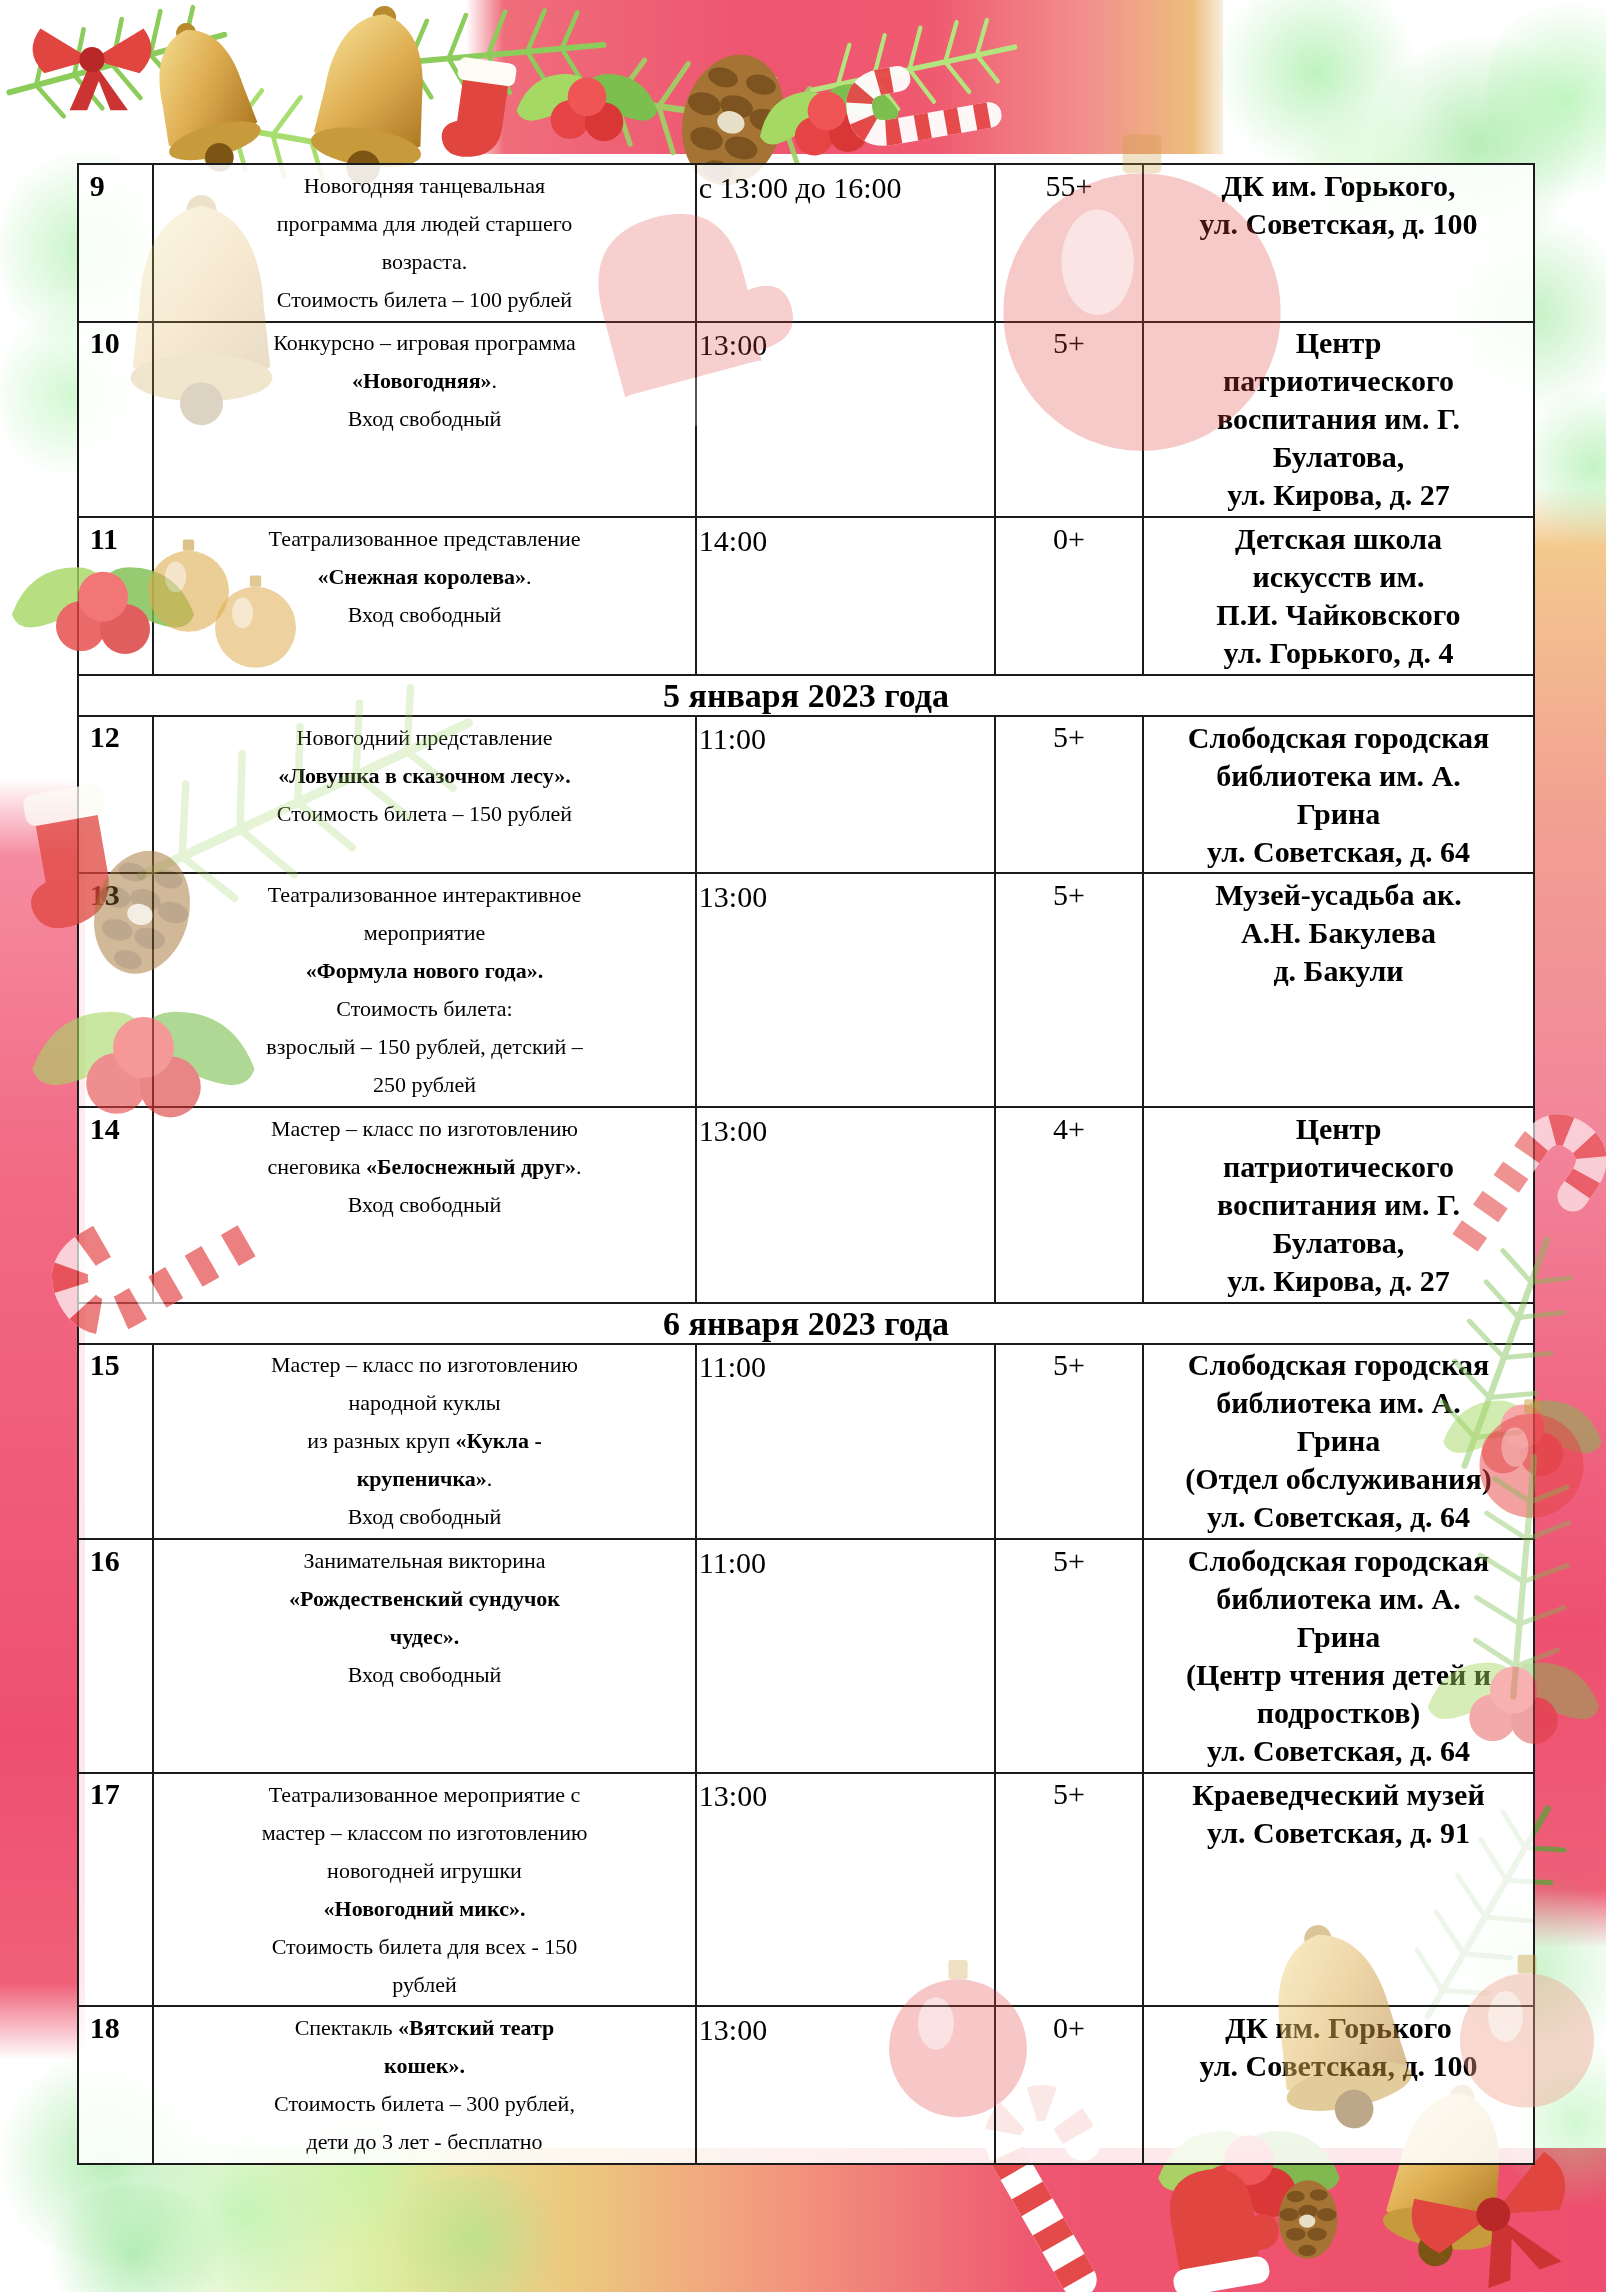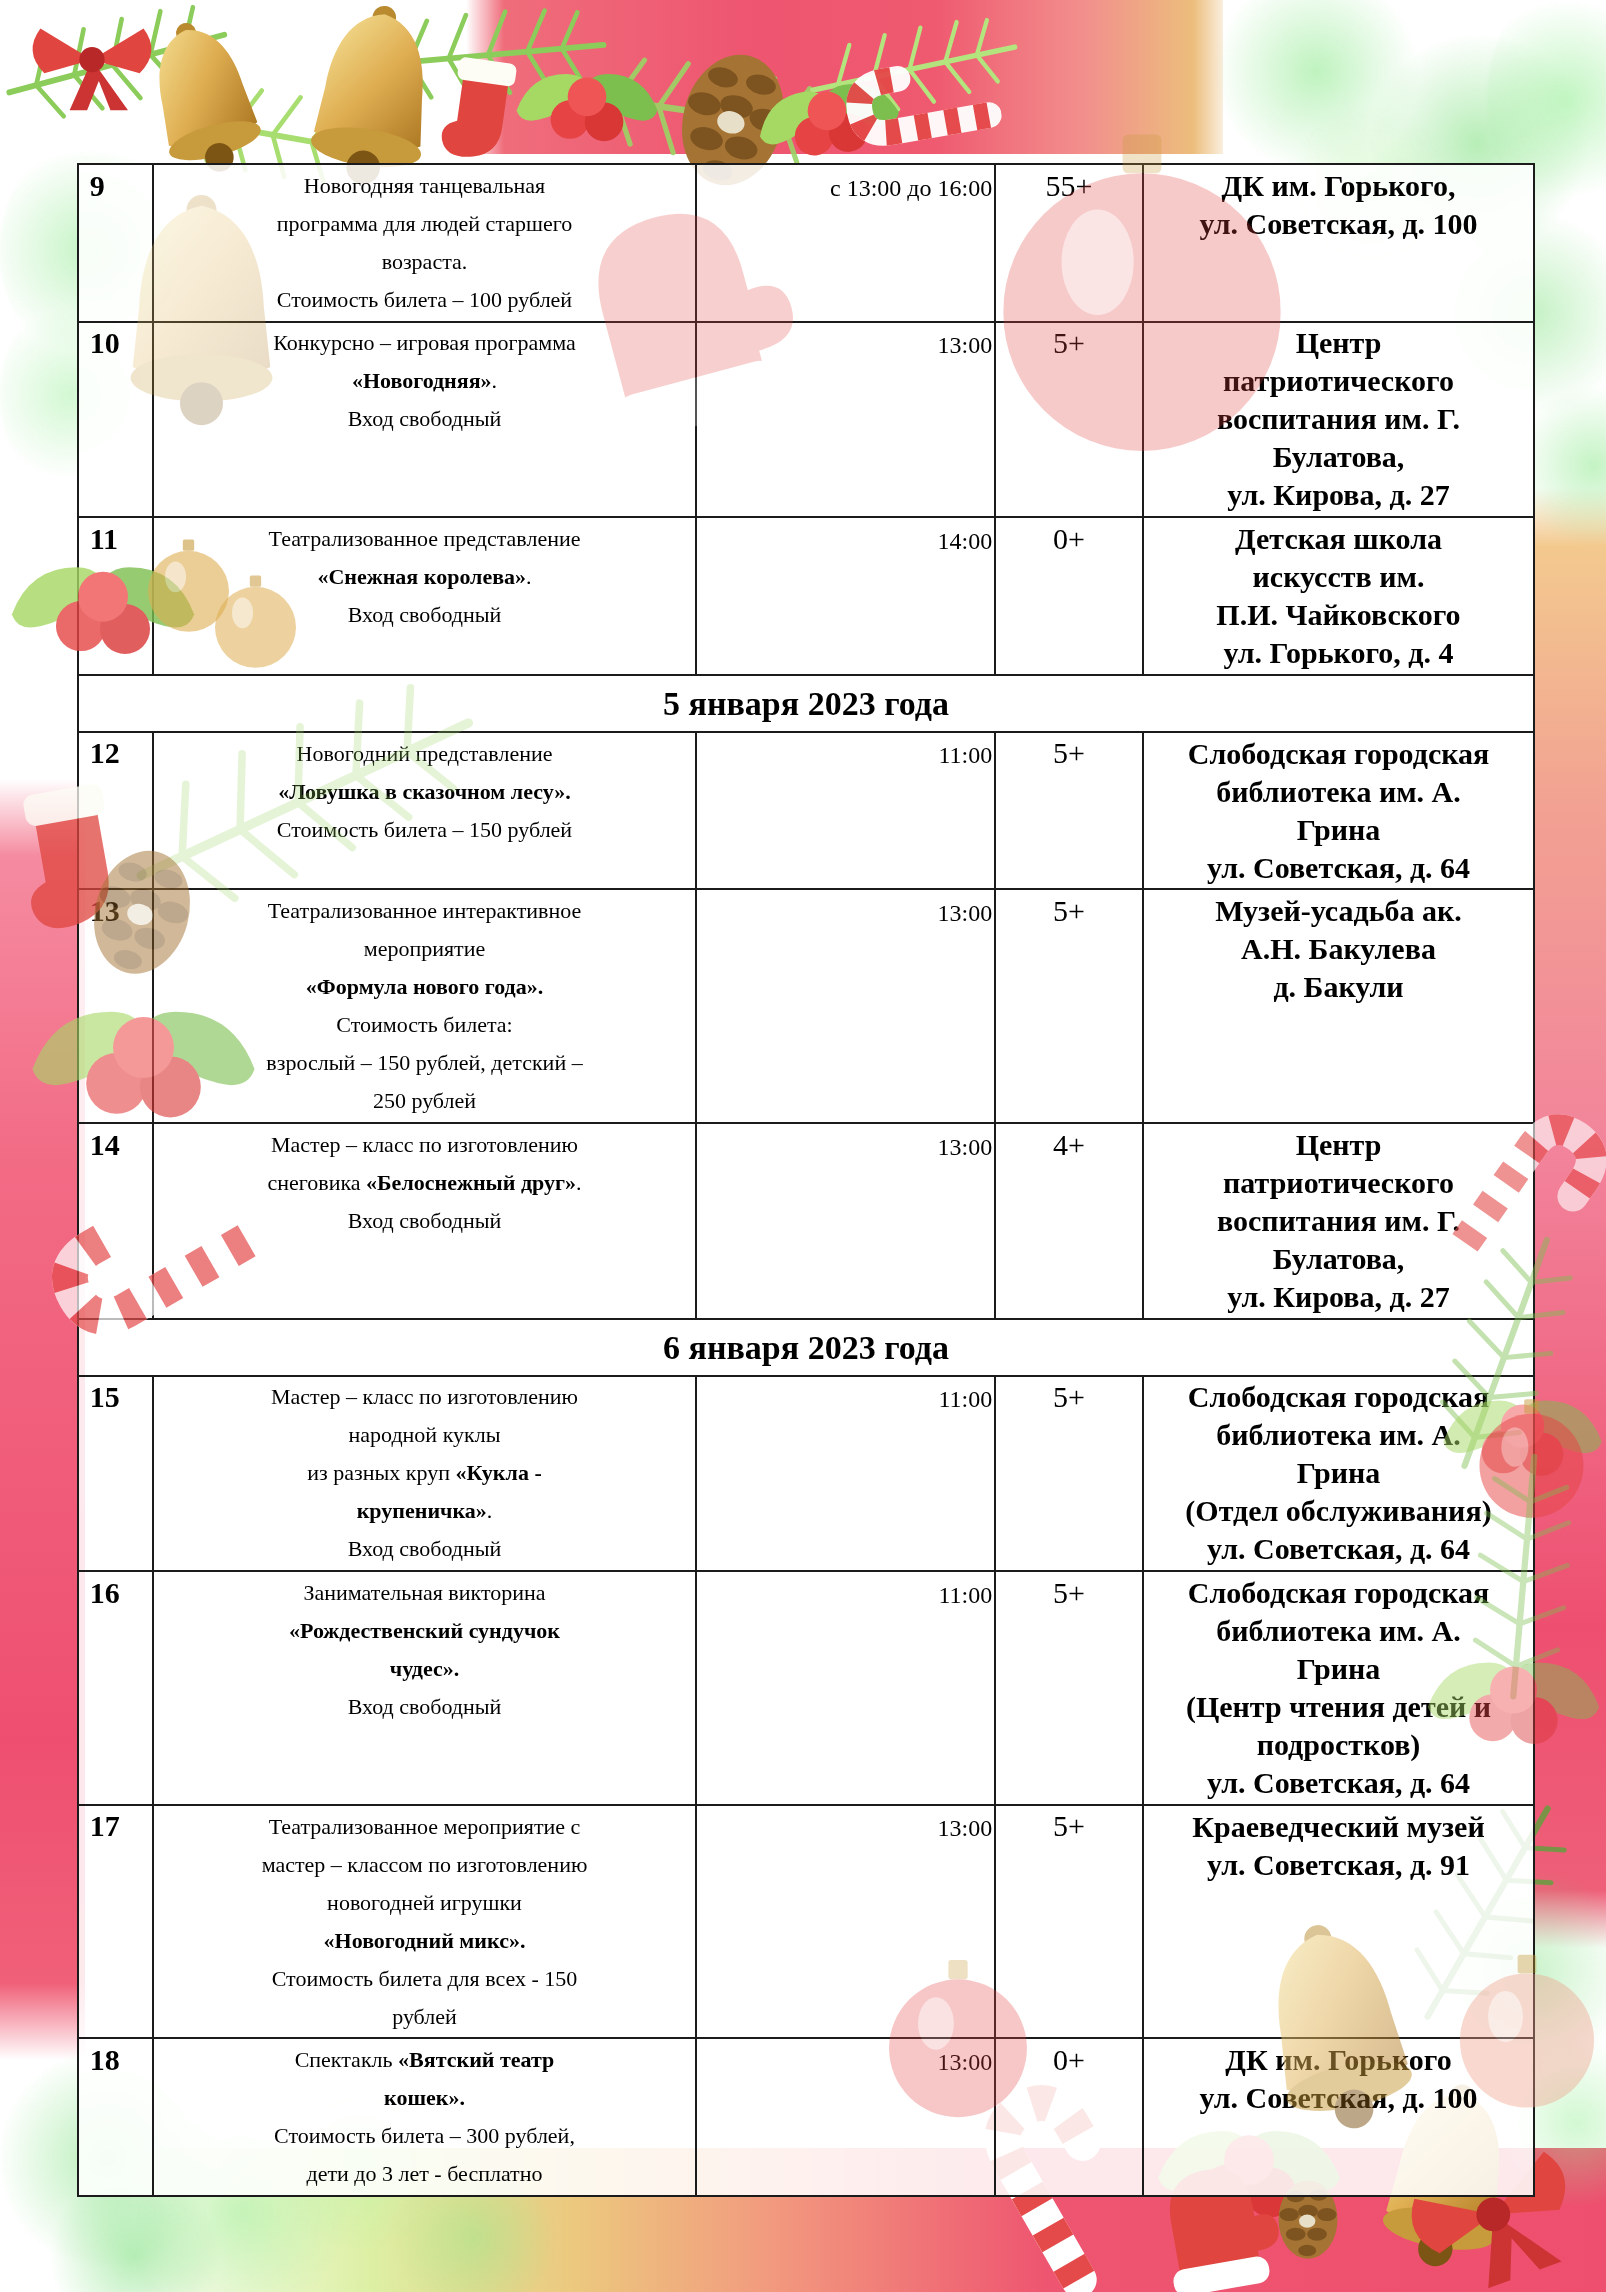--- a/index.html
+++ b/index.html
@@ -14,25 +14,25 @@
     background:linear-gradient(180deg,rgba(245,139,160,0),#f58ba0 6%,#f26b85 30%,#ee4f70 75%,#f06078 94%,rgba(240,96,120,0));}
   .band-right{left:1533px;top:488px;width:73px;height:1460px;
     background:linear-gradient(180deg,rgba(243,201,142,0),#f3c98e 4%,#f2a192 22%,#f2849b 45%,#ee4f70 78%,#ee5f78 96%,rgba(238,95,120,0));}
   .band-bottom{left:134px;top:2148px;width:1472px;height:145px;
     background:linear-gradient(90deg,rgba(255,255,255,0) 0%,rgba(217,238,154,.9) 16%,#ecc87e 30%,#f2977e 44%,#ee5570 62%,#ee4f6e 100%);}
   #events-table{position:absolute;left:77px;top:163px;z-index:2;border-collapse:collapse;
     table-layout:fixed;width:1456px;}
   #events-table td{border:2.7px solid #1b1b1b;vertical-align:top;background:rgba(255,255,255,.87);}
   td.c-num{font-weight:bold;font-size:30px;padding:3.6px 0 0 10.7px;}
   td.c-desc{font-size:22px;line-height:38px;text-align:center;padding:1.8px 5.4px;white-space:pre-line;}
-  td.c-time{font-size:24px;line-height:38px;text-align:right;padding:3.6px 1.8px;white-space:pre-line;}
+  td.c-time{font-size:30px;line-height:38px;text-align:left;padding:3.6px 1.8px;white-space:pre-line;}
   td.c-age{font-size:30px;text-align:center;padding:3.6px 1.8px;}
   td.c-place{font-weight:bold;font-size:30px;line-height:38px;text-align:center;padding:1.8px 3.6px;white-space:pre-line;}
   tr.date-row td{font-weight:bold;font-size:34px;line-height:39px;text-align:center;vertical-align:middle;
-    padding:8px;background:rgba(255,255,255,.92);}
+    padding:0;background:rgba(255,255,255,.92);}
 </style>
 </head>
 <body>
 
 <div id="page">
 
   <svg width="0" height="0" style="position:absolute" aria-hidden="true">
     <defs>
       <linearGradient id="goldg" x1="0" y1="0" x2="1" y2="1">
         <stop offset="0" stop-color="#f6e49a"></stop>

